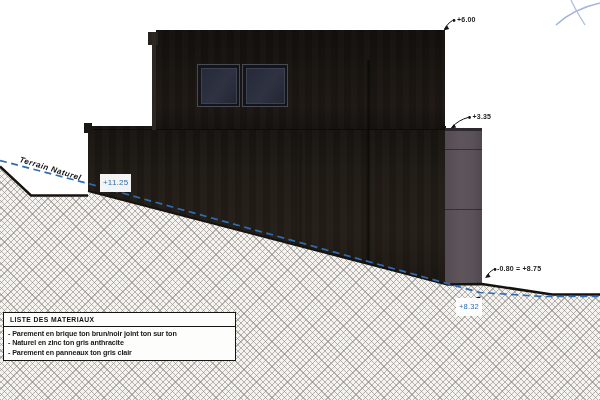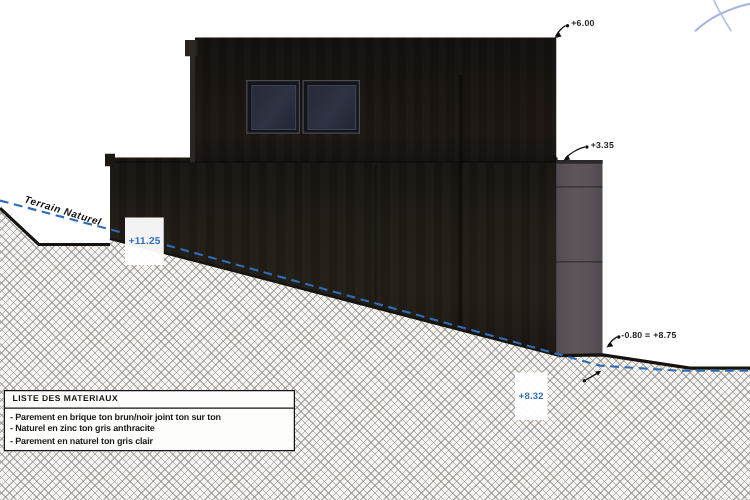--- a/index.html
+++ b/index.html
@@ -51,26 +51,26 @@
       repeating-linear-gradient(-45deg, rgba(130,126,120,.55) 0 .9px, transparent .9px 4.4px),
       #f4f3f0;
     clip-path:polygon(0 167px,32px 196px,88px 196px,88px 191px,447px 285px,482px 284px,
                       552px 294.5px,600px 294.5px,600px 400px,0 400px);}
   svg.overlay{left:0;top:0;width:600px;height:400px;}
 
   
   .lbl{position:absolute;font-size:7px;font-weight:600;color:#1c1c1c;letter-spacing:.2px;
        white-space:nowrap;line-height:8px;}
   .lbl.blue{color:var(--accent-blue);}
-  .boxed{background:rgba(255,255,255,.95);padding:15px 3px;font-weight:bold;}
+  .boxed{background:rgba(255,255,255,.95);padding:5px 3px;font-weight:normal;}
   .lbl-platform{left:100px;top:173.5px;font-size:8px;}
   .lbl-roof{left:457px;top:16px;}
   .lbl-mid{left:472.5px;top:113px;}
   .lbl-base{left:497px;top:264.5px;}
-  .lbl-ground{left:412px;top:298px;font-size:7.5px;}
+  .lbl-ground{left:456px;top:298px;font-size:7.5px;}
   .terrain-label{left:21px;top:155px;font-size:8px;font-weight:bold;font-style:italic;
     color:#101010;letter-spacing:.5px;transform:rotate(17deg);transform-origin:0 0;}
 
   
   .materials{left:3px;top:312px;width:233px;border:1.6px solid #151515;background:#fdfdfb;}
   .materials h1{margin:0;padding:3px 6px 2.5px;font-size:6.8px;font-weight:bold;
     letter-spacing:.4px;color:#141414;border-bottom:1.5px solid #151515;}
   .materials ul{margin:0;padding:2.5px 4px 3px;list-style:none;}
   .materials li{font-size:7.2px;font-weight:bold;color:#1a1a1a;line-height:9.35px;
     letter-spacing:-.12px;white-space:nowrap;overflow:hidden;}
@@ -148,17 +148,17 @@
   <div class="lbl blue boxed lbl-platform">+11.25</div>
   <div class="lbl lbl-base"><span>-0.80 = </span><span class="blue">+8.75</span></div>
   <div class="lbl blue boxed lbl-ground">+8.32</div>
   <div class="abs terrain-label">Terrain Naturel</div>
 
   <div class="abs materials">
     <h1>LISTE DES MATERIAUX</h1>
     <ul>
       <li>- Parement en brique ton brun/noir joint ton sur ton</li>
       <li>- Naturel en zinc ton gris anthracite</li>
-      <li>- Parement en naturel ton gris clair</li>
+      <li>- Parement en panneaux ton gris clair</li>
     </ul>
   </div>
 
 </div>
 
 </body></html>

